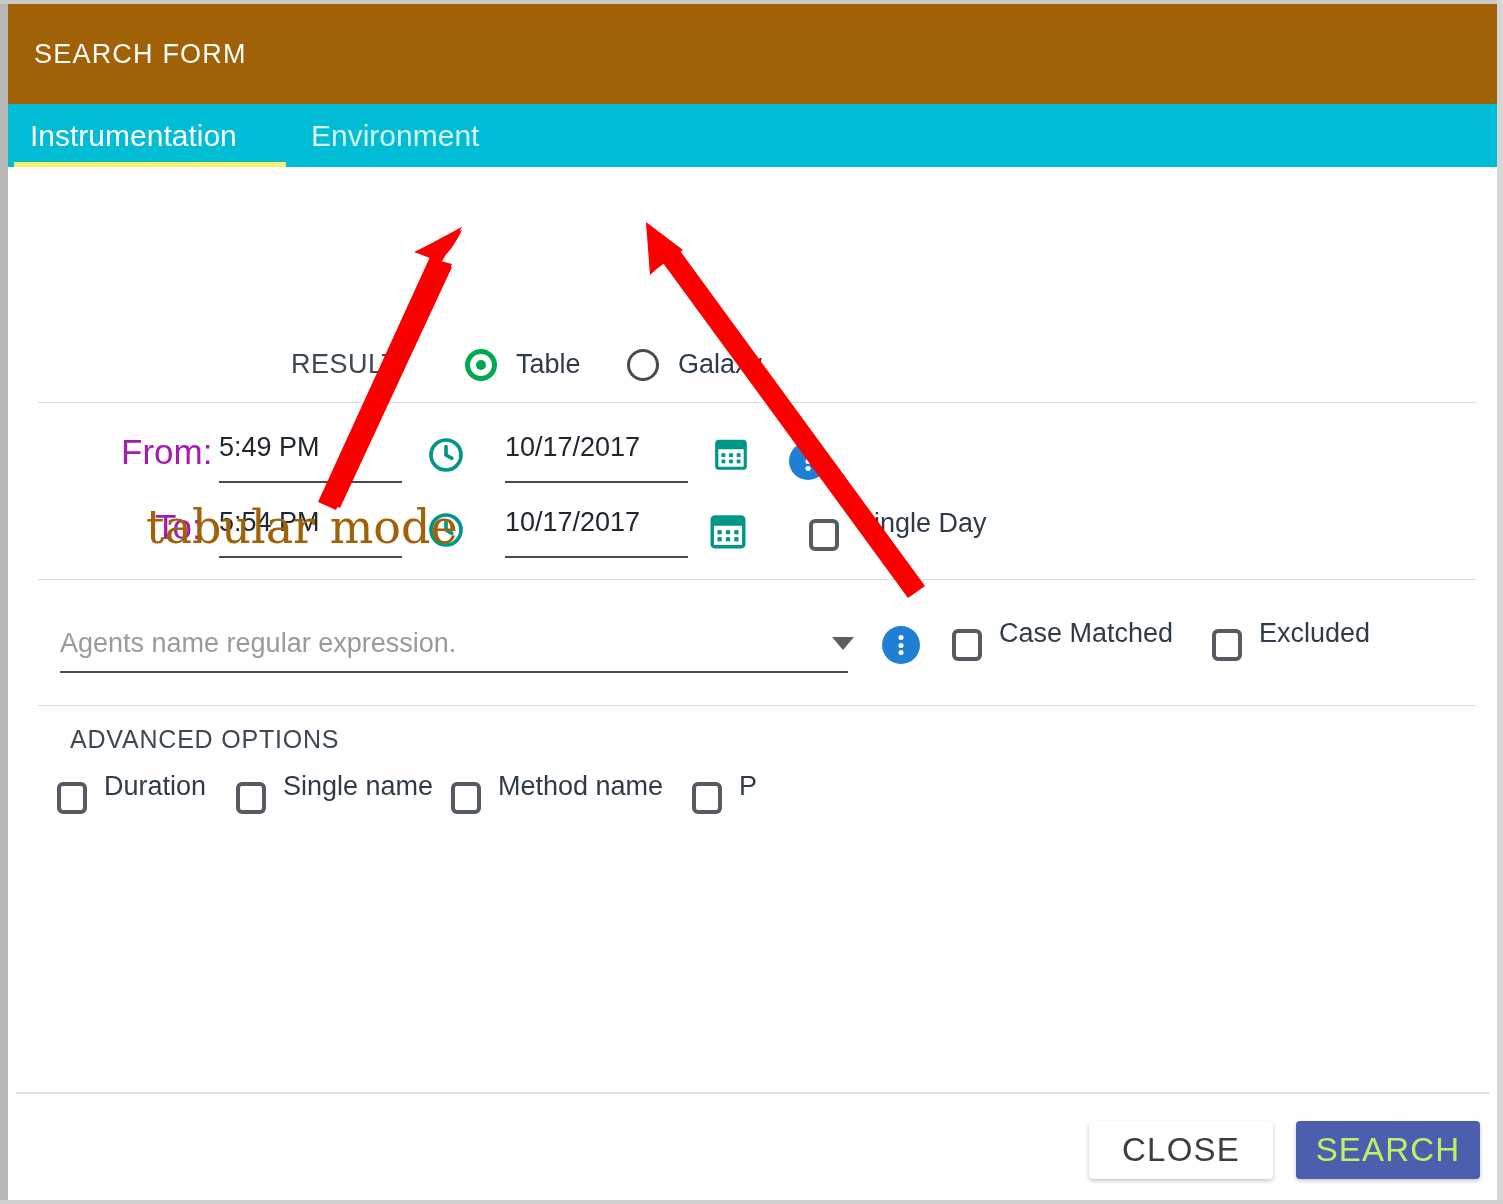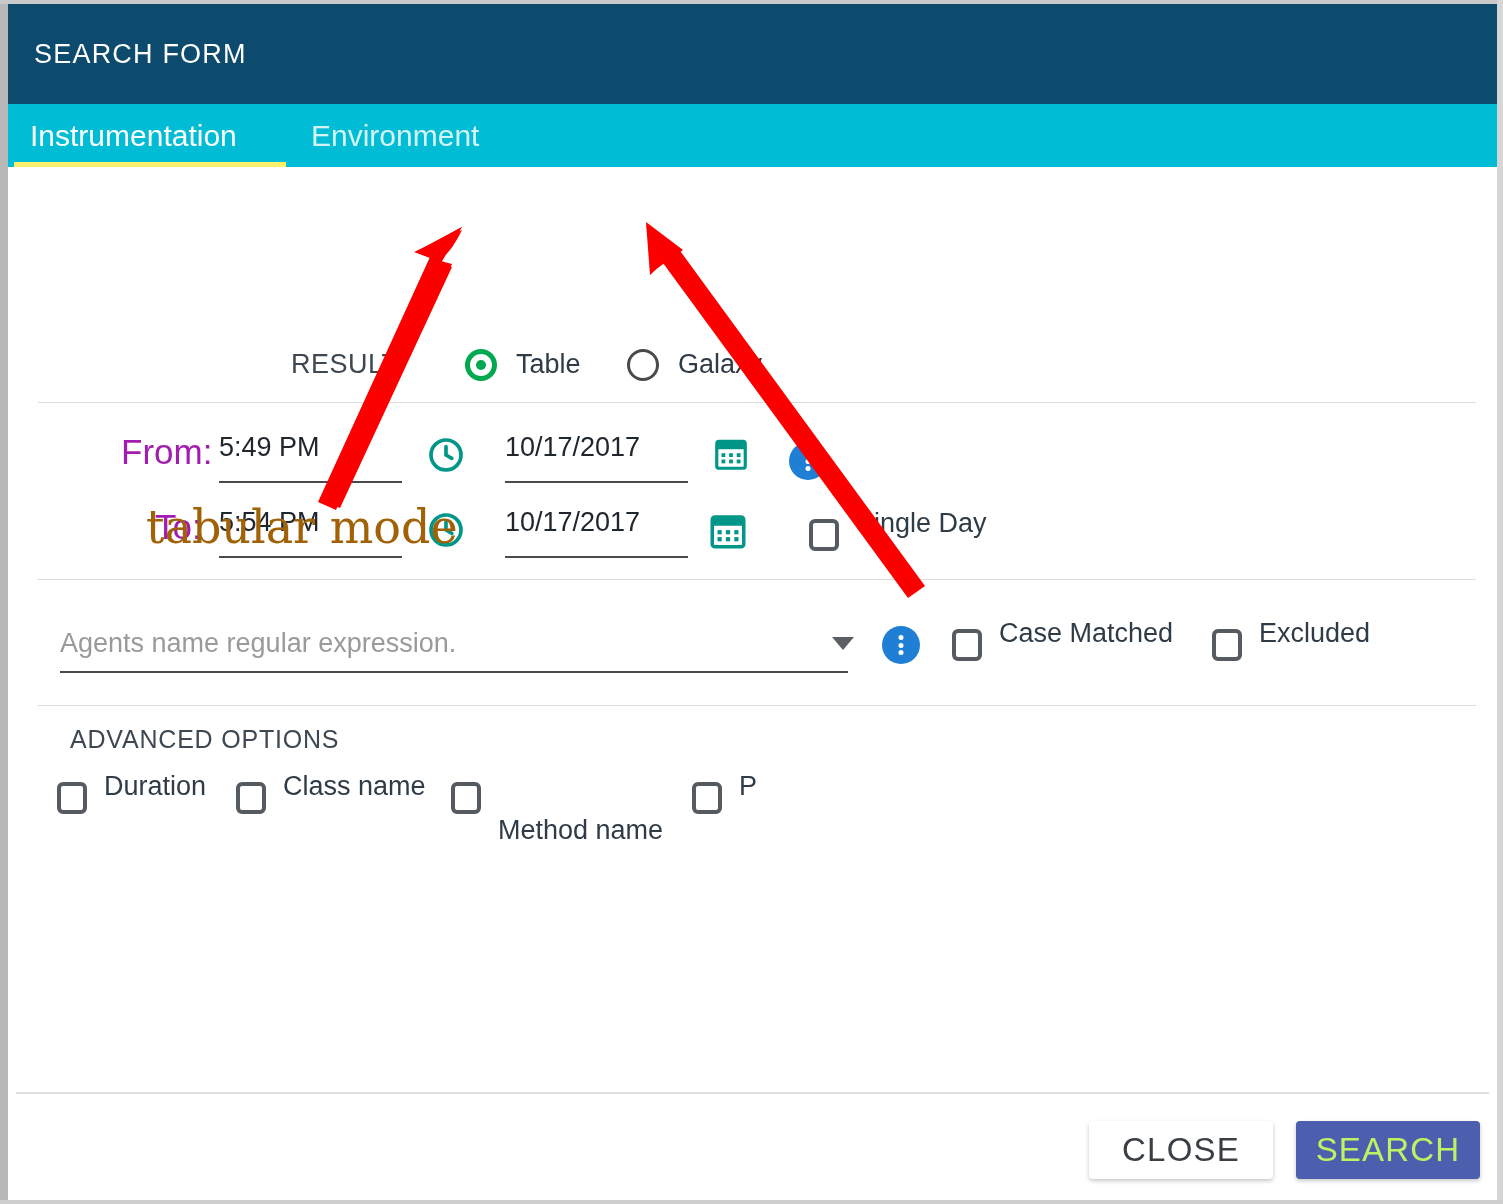--- a/index.html
+++ b/index.html
@@ -29,21 +29,21 @@
     position: absolute;
     left: 8px; top: 4px;
     width: 1489px; height: 1196px;
     background: #ffffff;
   }
 
   
   .header {
     position: absolute; left: 0; top: 0;
     width: 1489px; height: 100px;
-    background: #0c4a6e;
+    background: #a16207;
   }
   .header-title {
     position: absolute; left: 26px; top: 35px;
     color: #ffffff;
     font-size: 27px;
     letter-spacing: 1.2px;
     font-weight: 400;
   }
 
   
@@ -310,24 +310,24 @@
       <div class="cbox-lbl" style="left:1251px; top:451px;">Excluded</div>
 
       <div class="hr" style="left:30px; top:538px; width:1438px;"></div>
 
       <div class="adv-title">ADVANCED OPTIONS</div>
 
       <div class="cbox" style="left:49px; top:615px;"></div>
       <div class="cbox-lbl" style="left:96px; top:604px;">Duration</div>
 
       <div class="cbox" style="left:228px; top:615px;"></div>
-      <div class="cbox-lbl" style="left:275px; top:604px;">Class name</div>
+      <div class="cbox-lbl" style="left:275px; top:604px;">Single name</div>
 
       <div class="cbox" style="left:443px; top:615px;"></div>
-      <div class="cbox-lbl" style="left:490px; top:604px;margin-top:44px;">Method name</div>
+      <div class="cbox-lbl" style="left:490px; top:604px;">Method name</div>
 
       <div class="cbox" style="left:684px; top:615px;"></div>
       <div class="cbox-lbl" style="left:731px; top:604px;">P</div>
 
     </div>
 
     <div class="footer-sep"></div>
     <div class="btn btn-close">CLOSE</div>
     <div class="btn btn-search">SEARCH</div>
 

